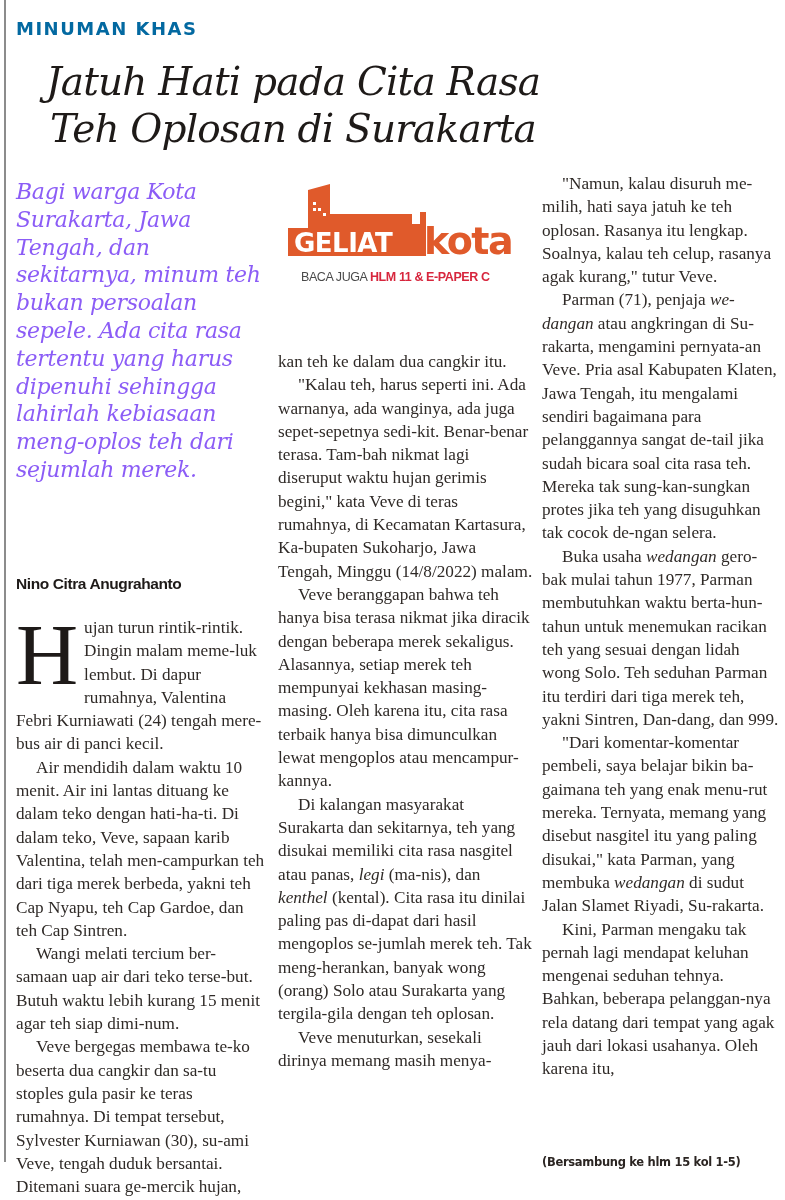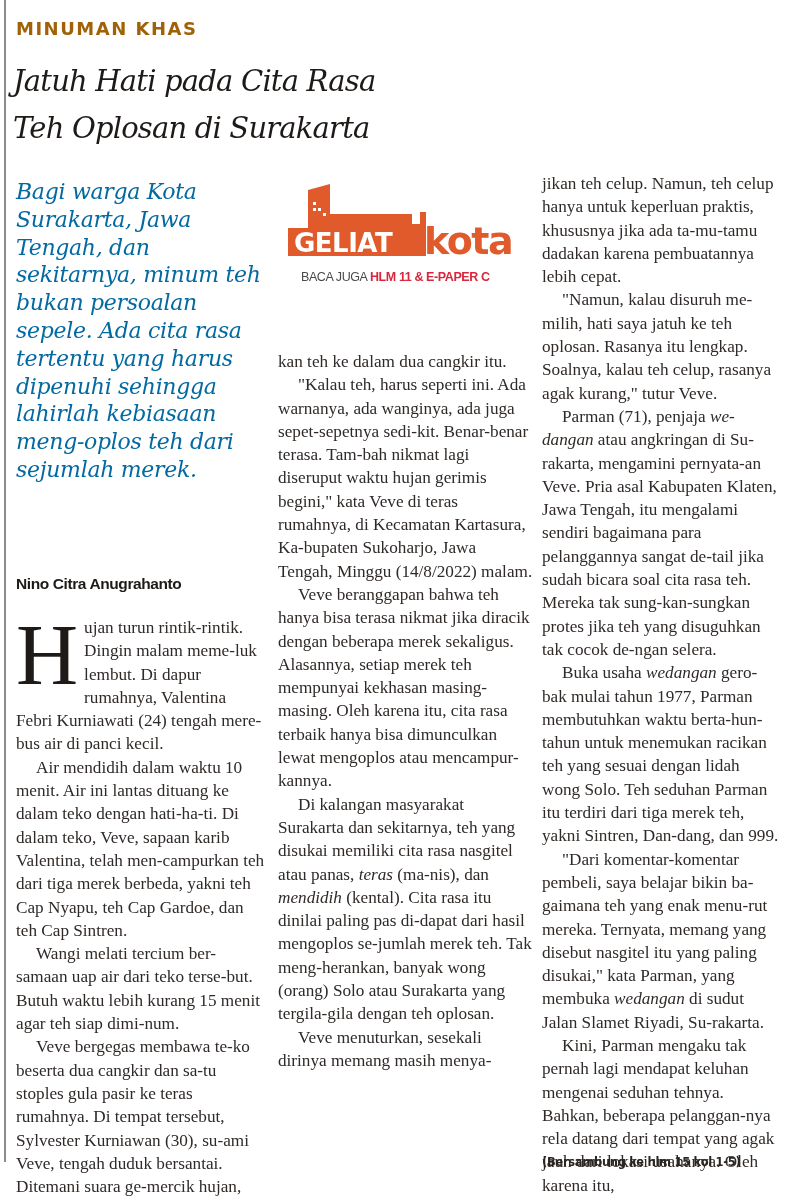--- a/index.html
+++ b/index.html
@@ -1,20 +1,20 @@
 <!DOCTYPE html>
 <html><head>
   <meta charset="utf-8">
   <style>
     html, body { margin: 0; padding: 0; background: #ffffff; }
     body { width: 785px; height: 1200px; position: relative; overflow: hidden; color: #2b2522; }
     .page-border { position: absolute; left: 4px; top: 0; width: 2px; height: 1162px; background: #8c8c8c; }
-    .kicker { position: absolute; left: 16px; top: 18px; font-family: "DejaVu Sans", sans-serif; font-weight: bold; font-size: 18px; letter-spacing: 1.5px; color: #a16207; }
-    .headline { position: absolute; left: 13px; top: 58px; width: 560px; font-family: "DejaVu Serif", serif; font-style: italic; font-size: 29px; line-height: 47px; color: #1e1a18; letter-spacing: -0.8px; }
-    .dek { position: absolute; left: 16px; top: 178px; width: 250px; font-family: "DejaVu Serif", serif; font-style: italic; font-size: 22px; line-height: 27.8px; color: #0369a1; letter-spacing: -0.3px; }
+    .kicker { position: absolute; left: 16px; top: 18px; font-family: "DejaVu Sans", sans-serif; font-weight: bold; font-size: 18px; letter-spacing: 1.5px; color: #0369a1; }
+    .headline { position: absolute; left: 13px; top: 58px; width: 560px; font-family: "DejaVu Serif", serif; font-style: italic; font-size: 39px; line-height: 47px; color: #1e1a18; letter-spacing: -0.8px; text-align: center; }
+    .dek { position: absolute; left: 16px; top: 178px; width: 250px; font-family: "DejaVu Serif", serif; font-style: italic; font-size: 22px; line-height: 27.8px; color: #8b5cf6; letter-spacing: -0.3px; }
     .byline { position: absolute; left: 16px; top: 575px; font-family: Liberation Sans, sans-serif; font-weight: bold; font-size: 15.5px; color: #1e1a18; letter-spacing: -0.4px; }
     .col { position: absolute; font-family: "Liberation Serif", serif; font-size: 17.2px; line-height: 23.3px; color: #2f2a27; }
     .col p { margin: 0; text-indent: 20px; }
     .col p.first { text-indent: 0; }
     .col p.cont { text-indent: 0; }
     .col1 { left: 16px; top: 616px; width: 250px; }
     .col2 { left: 278px; top: 338px; width: 255px; margin-top: 12px; }
     .col3 { left: 542px; top: 172px; width: 238px; }
     .dropcap { float: left; font-family: "Liberation Serif", serif; font-size: 86px; line-height: 66px; margin: 6px 6px 0 0; color: #1e1a18; }
     .logo { position: absolute; left: 284px; top: 184px; width: 232px; height: 80px; }
@@ -65,26 +65,25 @@
   <p class="first"><span class="dropcap">H</span><span>ujan turun rintik-rintik. Dingin malam meme-luk lembut. Di dapur rumahnya, Valentina Febri Kurniawati (24) tengah mere-bus air di panci kecil.</span></p>
   <p>Air mendidih dalam waktu 10 menit. Air ini lantas dituang ke dalam teko dengan hati-ha-ti. Di dalam teko, Veve, sapaan karib Valentina, telah men-campurkan teh dari tiga merek berbeda, yakni teh Cap Nyapu, teh Cap Gardoe, dan teh Cap Sintren.</p>
   <p>Wangi melati tercium ber-samaan uap air dari teko terse-but. Butuh waktu lebih kurang 15 menit agar teh siap dimi-num.</p>
   <p>Veve bergegas membawa te-ko beserta dua cangkir dan sa-tu stoples gula pasir ke teras rumahnya. Di tempat tersebut, Sylvester Kurniawan (30), su-ami Veve, tengah duduk bersantai. Ditemani suara ge-mercik hujan, Veve menuang-</p>
 </div>
 
 <div class="col col2">
   <p class="cont">kan teh ke dalam dua cangkir itu.</p>
   <p>"Kalau teh, harus seperti ini. Ada warnanya, ada wanginya, ada juga sepet-sepetnya sedi-kit. Benar-benar terasa. Tam-bah nikmat lagi diseruput waktu hujan gerimis begini," kata Veve di teras rumahnya, di Kecamatan Kartasura, Ka-bupaten Sukoharjo, Jawa Tengah, Minggu (14/8/2022) malam.</p>
   <p>Veve beranggapan bahwa teh hanya bisa terasa nikmat jika diracik dengan beberapa merek sekaligus. Alasannya, setiap merek teh mempunyai kekhasan masing-masing. Oleh karena itu, cita rasa terbaik hanya bisa dimunculkan lewat mengoplos atau mencampur-kannya.</p>
-  <p><span>Di kalangan masyarakat Surakarta dan sekitarnya, teh yang disukai memiliki cita rasa nasgitel atau panas, </span><em>teras</em><span> (ma-nis), dan </span><em>mendidih</em><span> (kental). Cita rasa itu dinilai paling pas di-dapat dari hasil mengoplos se-jumlah merek teh. Tak meng-herankan, banyak wong (orang) Solo atau Surakarta yang tergila-gila dengan teh oplosan.</span></p>
+  <p><span>Di kalangan masyarakat Surakarta dan sekitarnya, teh yang disukai memiliki cita rasa nasgitel atau panas, </span><em>legi</em><span> (ma-nis), dan </span><em>kenthel</em><span> (kental). Cita rasa itu dinilai paling pas di-dapat dari hasil mengoplos se-jumlah merek teh. Tak meng-herankan, banyak wong (orang) Solo atau Surakarta yang tergila-gila dengan teh oplosan.</span></p>
   <p>Veve menuturkan, sesekali dirinya memang masih menya-</p>
 </div>
 
 <div class="col col3">
-  <p class="cont">jikan teh celup. Namun, teh celup hanya untuk keperluan praktis, khususnya jika ada ta-mu-tamu dadakan karena pembuatannya lebih cepat.</p>
   <p>"Namun, kalau disuruh me-milih, hati saya jatuh ke teh oplosan. Rasanya itu lengkap. Soalnya, kalau teh celup, rasanya agak kurang," tutur Veve.</p>
   <p><span>Parman (71), penjaja </span><em>we-dangan</em><span> atau angkringan di Su-rakarta, mengamini pernyata-an Veve. Pria asal Kabupaten Klaten, Jawa Tengah, itu mengalami sendiri bagaimana para pelanggannya sangat de-tail jika sudah bicara soal cita rasa teh. Mereka tak sung-kan-sungkan protes jika teh yang disuguhkan tak cocok de-ngan selera.</span></p>
   <p><span>Buka usaha </span><em>wedangan</em><span> gero-bak mulai tahun 1977, Parman membutuhkan waktu berta-hun-tahun untuk menemukan racikan teh yang sesuai dengan lidah wong Solo. Teh seduhan Parman itu terdiri dari tiga merek teh, yakni Sintren, Dan-dang, dan 999.</span></p>
   <p><span>"Dari komentar-komentar pembeli, saya belajar bikin ba-gaimana teh yang enak menu-rut mereka. Ternyata, memang yang disebut nasgitel itu yang paling disukai," kata Parman, yang membuka </span><em>wedangan</em><span> di sudut Jalan Slamet Riyadi, Su-rakarta.</span></p>
   <p>Kini, Parman mengaku tak pernah lagi mendapat keluhan mengenai seduhan tehnya. Bahkan, beberapa pelanggan-nya rela datang dari tempat yang agak jauh dari lokasi usahanya. Oleh karena itu,</p>
 </div>
 
 <div class="continued">(Bersambung ke hlm 15 kol 1-5)</div>
 
 </body></html>

